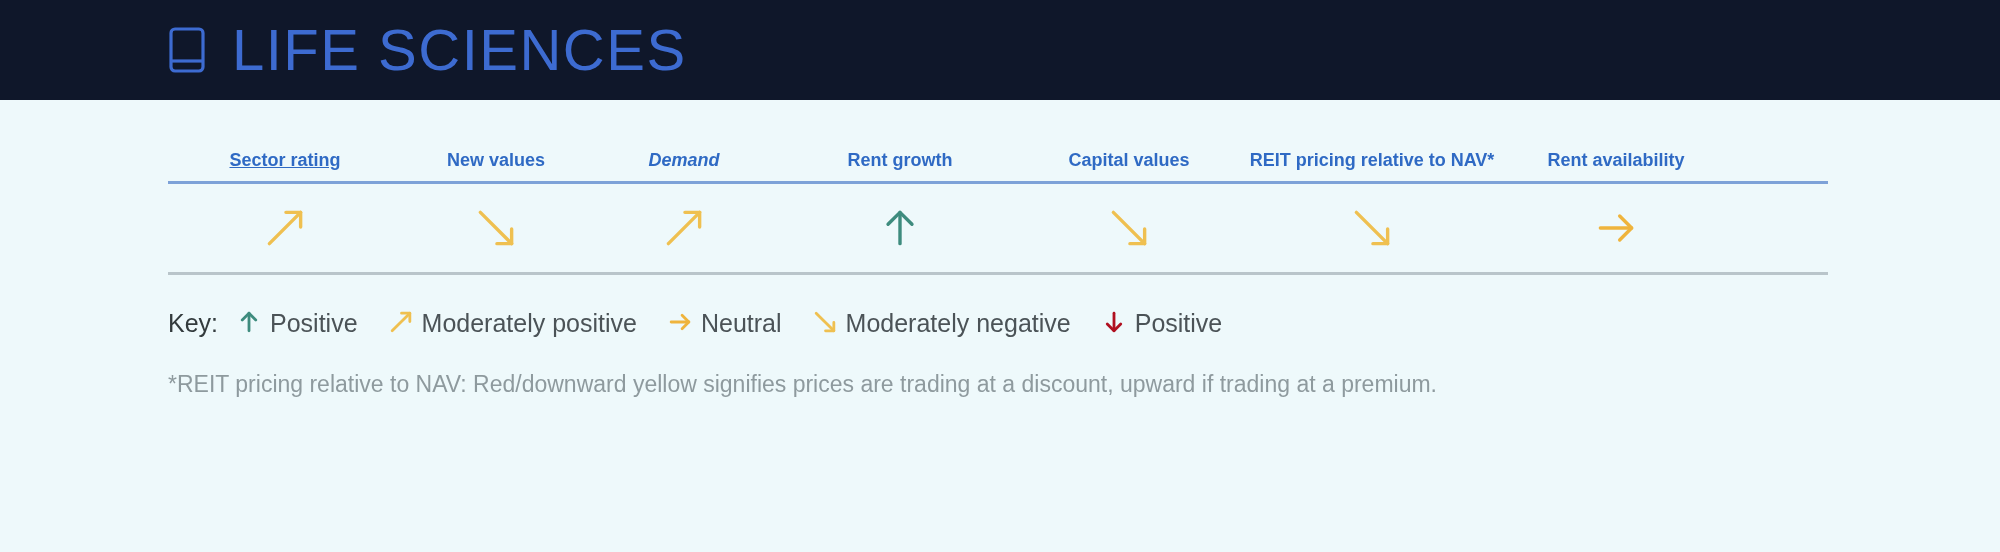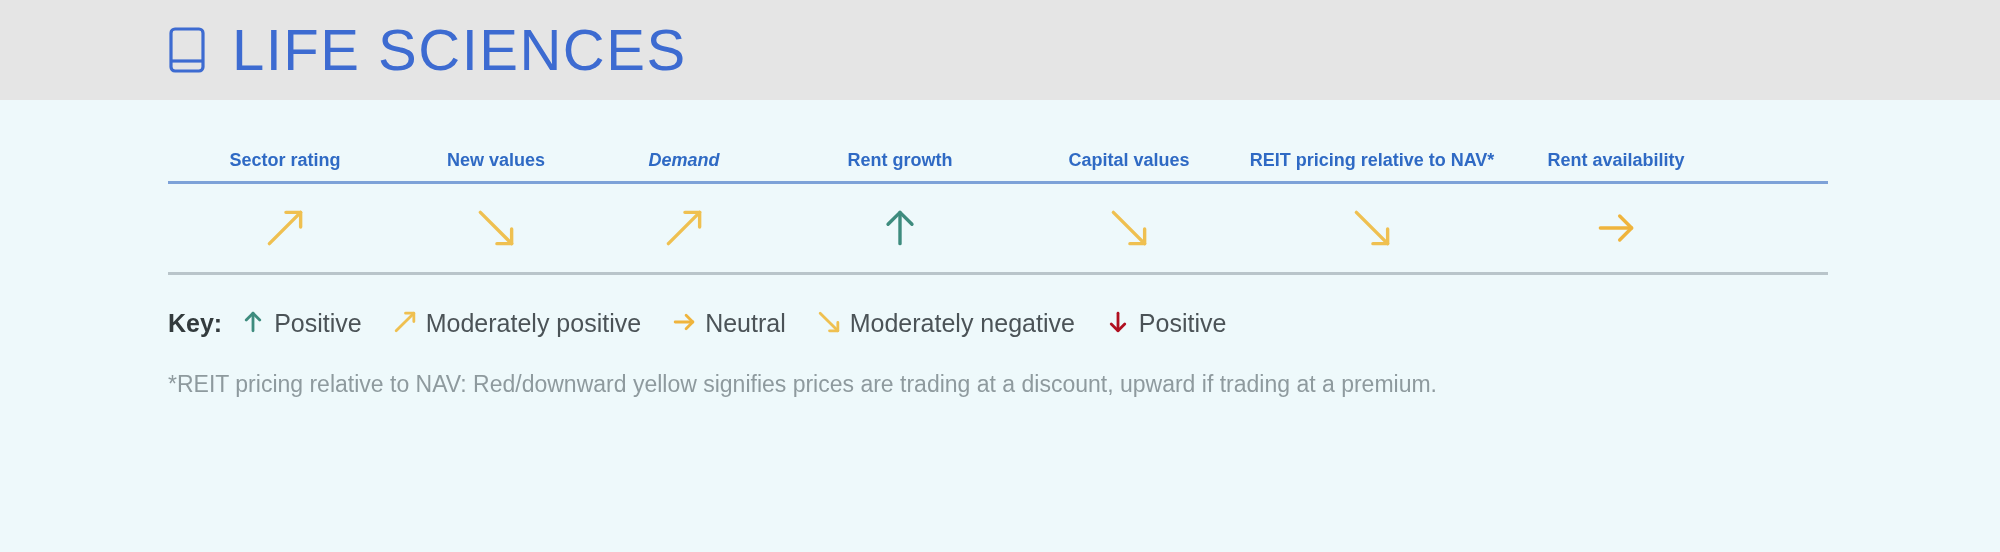--- a/index.html
+++ b/index.html
@@ -10,21 +10,21 @@
     width: 2000px;
     height: 552px;
     background: #eef9fb;
     font-family: "Liberation Sans", sans-serif;
     overflow: hidden;
   }
 
   
   .header-band {
     height: 100px;
-    background: #e5e5e5;
+    background: #0f172a;
     display: flex;
     align-items: center;
     padding-left: 168px;
     box-sizing: border-box;
   }
   .header-inner {
     display: flex;
     align-items: center;
     gap: 26px;
   }
@@ -74,39 +74,39 @@
     height: 88px;
     border-bottom: 3px solid #b9c5ca;
   }
   .arrow-row .cell {
     display: flex;
     justify-content: center;
     align-items: center;
   }
 
   
-  .c0 { width: 234px; }
+  .c0 { width: 234px; text-decoration: underline; }
   .c1 { width: 188px; }
   .c2 { width: 188px; font-style: italic; }
   .c3 { width: 244px; }
   .c4 { width: 214px; }
   .c5 { width: 272px; }
   .c6 { width: 216px; }
 
   
   .key-row {
     display: flex;
     align-items: center;
     margin-top: 34px;
     gap: 0;
   }
   .key-label {
     color: #333b3d;
     font-size: 25px;
-    font-weight: bold;
+    font-weight: normal;
     margin-right: 16px;
   }
   .key-item {
     display: flex;
     align-items: flex-start;
     margin-right: 28px;
     white-space: nowrap;
   }
   .key-item .key-glyph {
     display: inline-flex;

